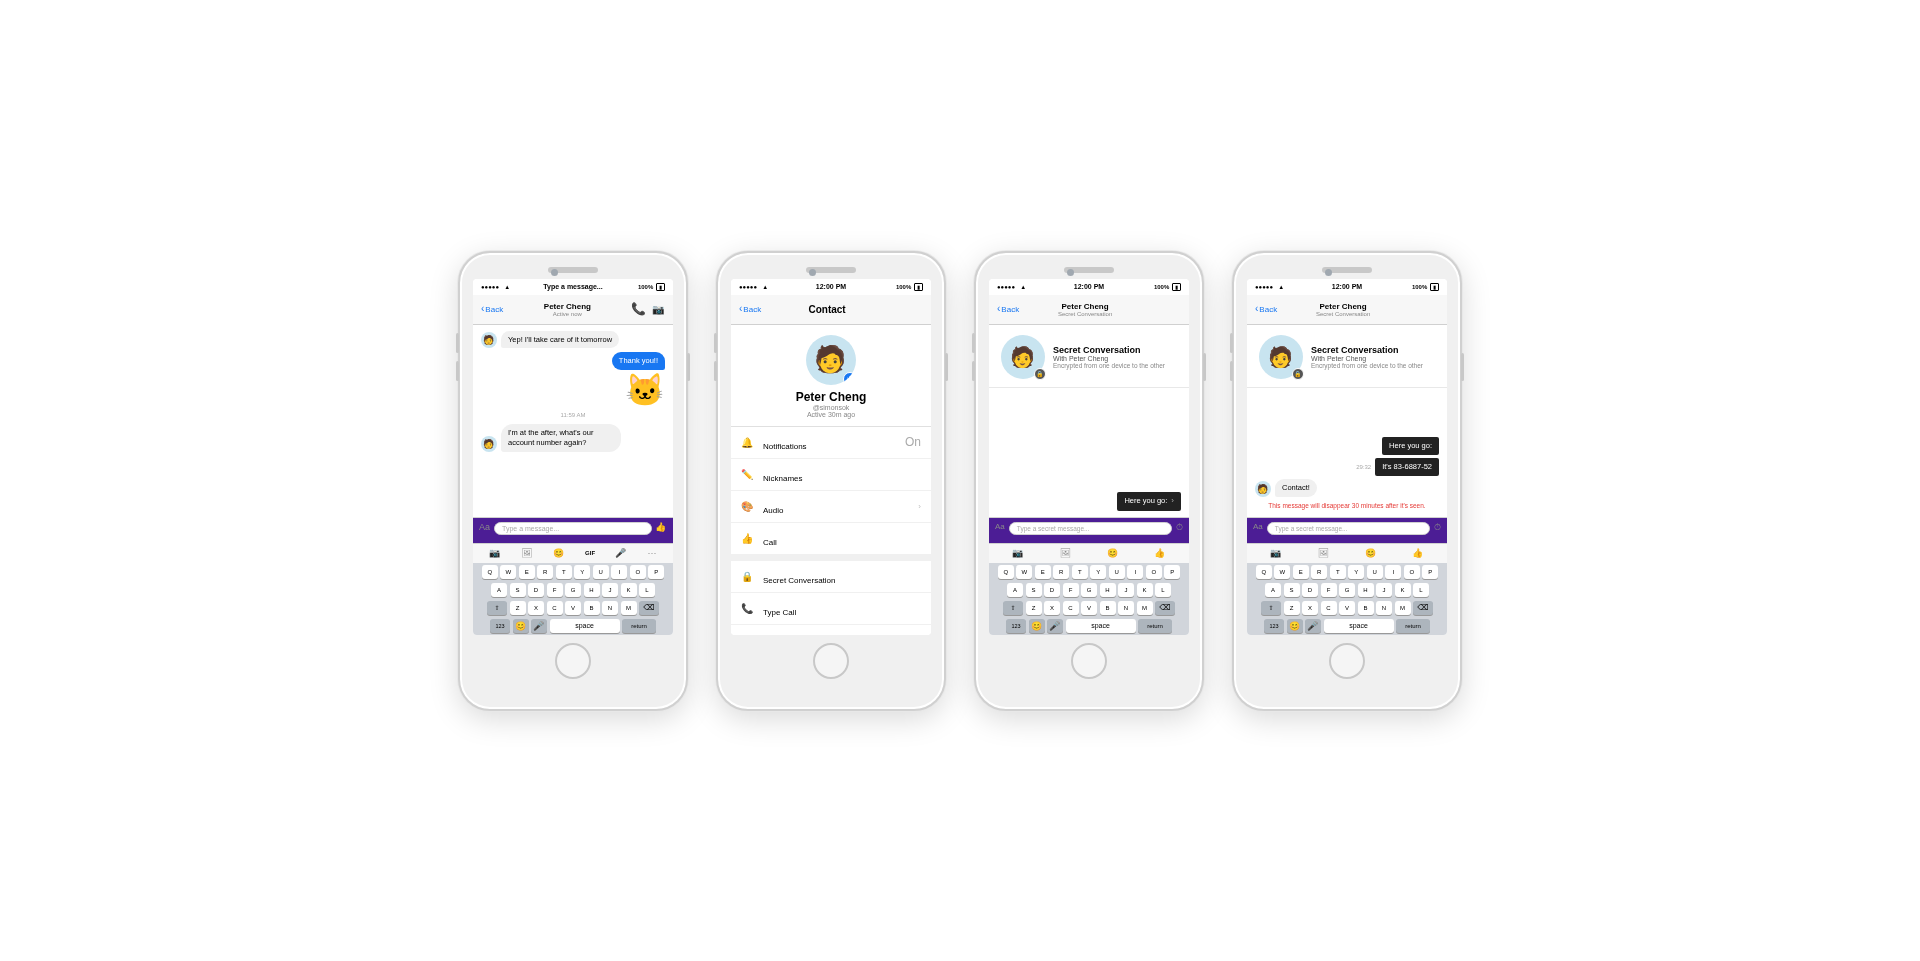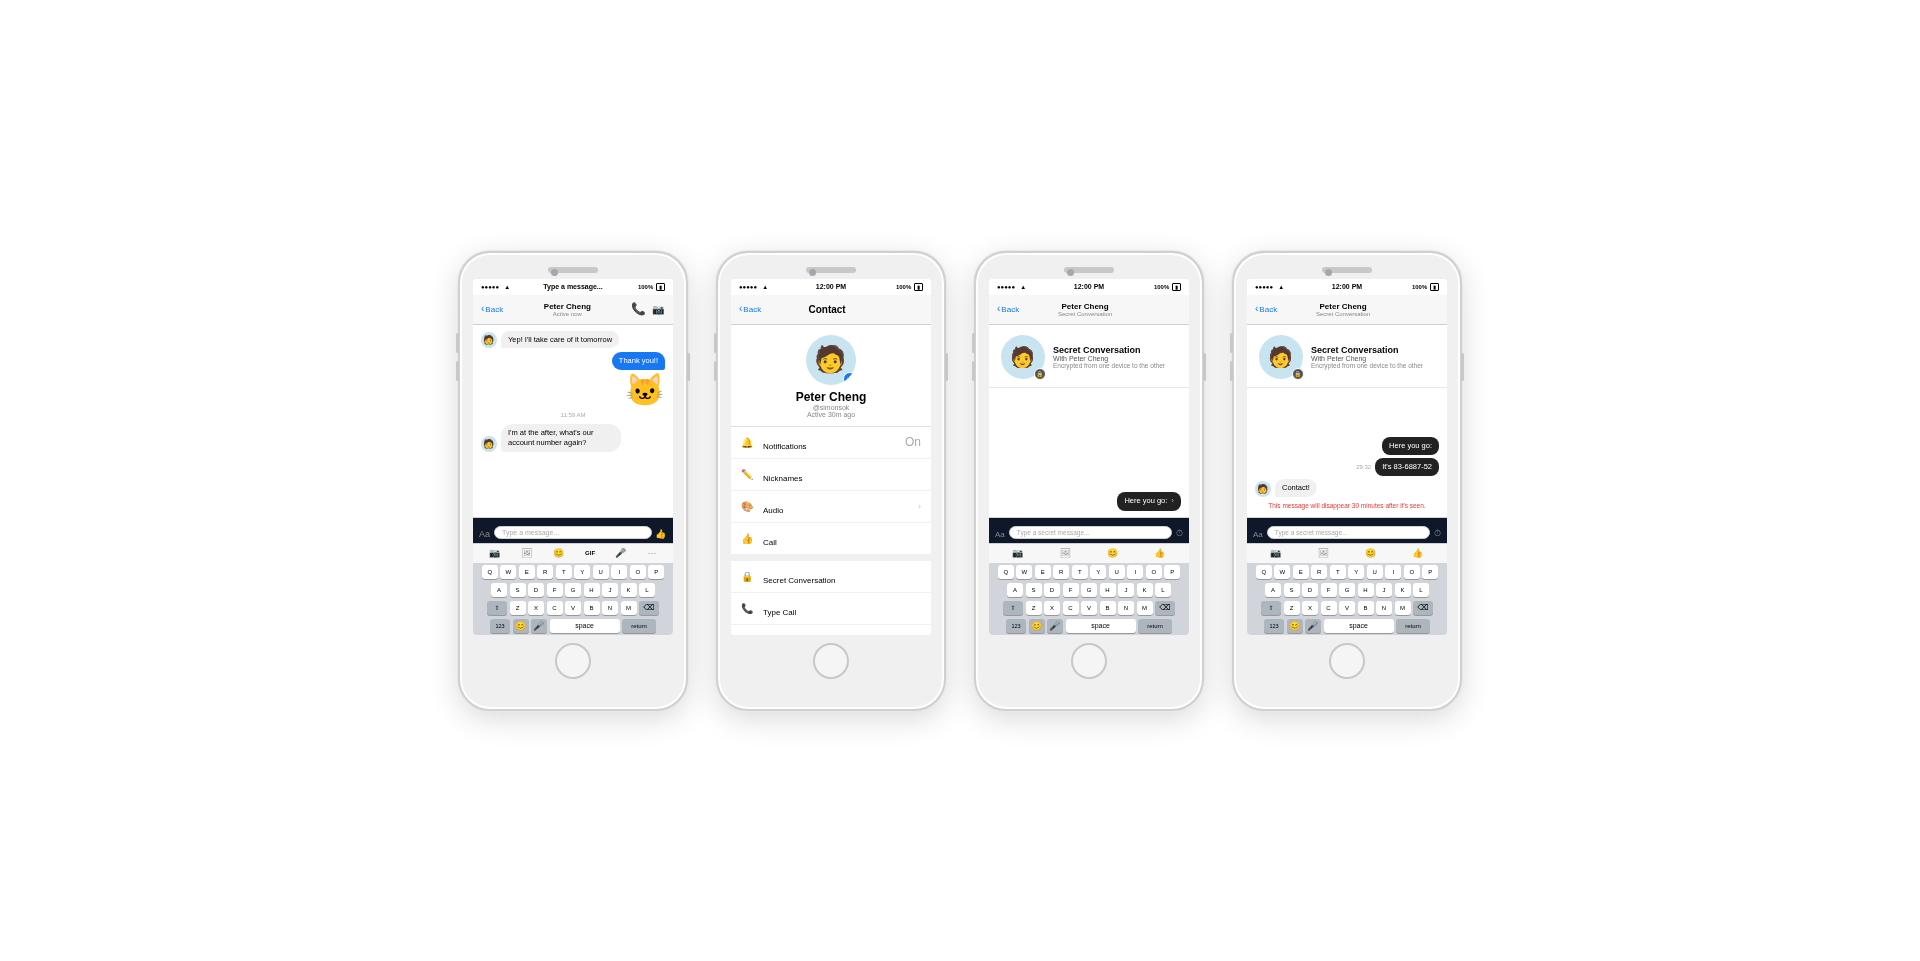--- a/index.html
+++ b/index.html
@@ -174,42 +174,42 @@
       border-bottom-right-radius: 3px;
     }
     .bubble.left {
       background: #f0f0f0;
       color: #000;
       border-bottom-left-radius: 3px;
     }
     .bubble.dark {
       background: #222;
       color: #fff;
-      border-radius: 8px;
+      border-radius: 2px;
       display: flex;
       align-items: center;
       gap: 4px;
     }
     .sticker {
       font-size: 32px;
       line-height: 1;
     }
     .timestamp {
       font-size: 6px;
       color: #aaa;
       text-align: center;
       margin: 2px 0;
     }
     
     .input-bar {
-      background: #0f172a;
+      background: #4c1d95;
       border-top: 0.5px solid #d0d0d0;
       padding: 4px 6px;
       display: flex;
-      align-items: flex-end;
+      align-items: flex-start;
       gap: 4px;
       height: 26px;
       flex-shrink: 0;
     }
     .input-field {
       flex: 1;
       background: #fff;
       border: 0.5px solid #d0d0d0;
       border-radius: 12px;
       padding: 2px 7px;

